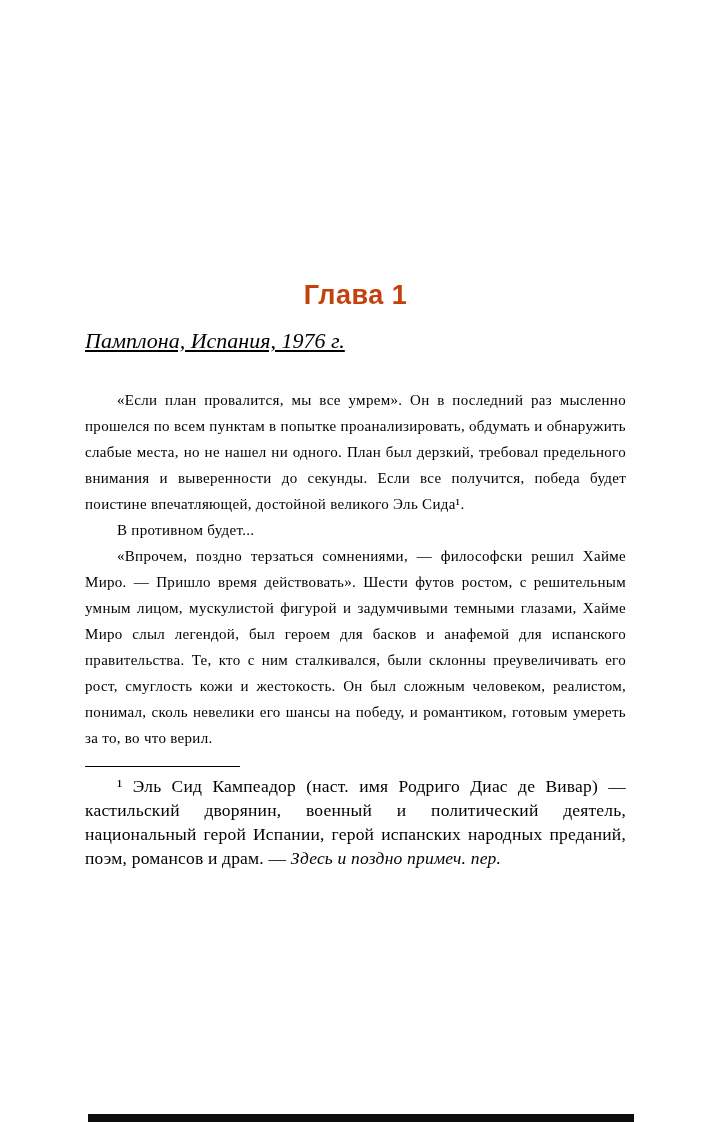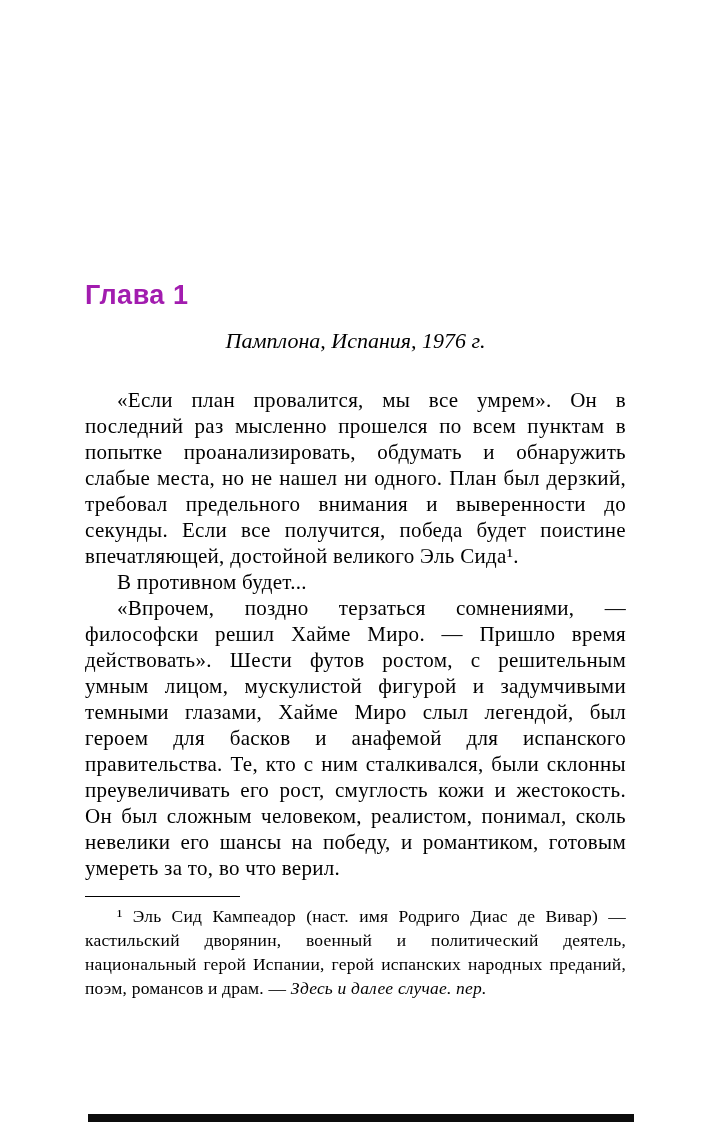--- a/index.html
+++ b/index.html
@@ -17,36 +17,38 @@
     color: #000000;
   }
   .content {
     position: absolute;
     left: 85px;
     top: 280px;
     width: 541px;
   }
   .chapter-title {
     margin: 0 0 17px 0;
+    text-align: center;
     font-family: "Liberation Sans", sans-serif;
     font-weight: bold;
     font-size: 27px;
     letter-spacing: 0.5px;
-    color: #a21caf;
+    color: #c2410c;
   }
   .subtitle {
     margin: 0 0 33px 0;
-    text-align: center;
+    text-align: left;
     font-style: italic;
     font-size: 22px;
     color: #000000;
+    text-decoration: underline;
   }
   .body-text p {
     margin: 0;
-    font-size: 21px;
+    font-size: 15px;
     line-height: 26px;
     letter-spacing: 0.3px;
     text-align: justify;
     text-indent: 32px;
   }
   .footnote-rule {
     width: 155px;
     height: 0;
     border: none;
     border-top: 1.5px solid #000000;
@@ -83,18 +85,18 @@
     <div class="subtitle">Памплона, Испания, 1976 г.</div>
 
     <div class="body-text">
       <p>«Если план провалится, мы все умрем». Он в последний раз мысленно прошелся по всем пунктам в попытке проанализировать, обдумать и обнаружить слабые места, но не нашел ни одного. План был дерзкий, требовал предельного внимания и выверенности до секунды. Если все получится, победа будет поистине впечатляющей, достойной великого Эль Сида¹.</p>
       <p>В противном будет...</p>
       <p>«Впрочем, поздно терзаться сомнениями, — философски решил Хайме Миро. — Пришло время действовать». Шести футов ростом, с решительным умным лицом, мускулистой фигурой и задумчивыми темными глазами, Хайме Миро слыл легендой, был героем для басков и анафемой для испанского правительства. Те, кто с ним сталкивался, были склонны преувеличивать его рост, смуглость кожи и жестокость. Он был сложным человеком, реалистом, понимал, сколь невелики его шансы на победу, и романтиком, готовым умереть за то, во что верил.</p>
     </div>
 
     <hr class="footnote-rule">
 
-    <p class="footnote"><span>¹</span><span> Эль Сид Кампеадор (наст. имя Родриго Диас де Вивар) — кастильский дворянин, военный и политический деятель, национальный герой Испании, герой испанских народных преданий, поэм, романсов и драм. — </span><em>Здесь и далее случае. пер.</em></p>
+    <p class="footnote"><span>¹</span><span> Эль Сид Кампеадор (наст. имя Родриго Диас де Вивар) — кастильский дворянин, военный и политический деятель, национальный герой Испании, герой испанских народных преданий, поэм, романсов и драм. — </span><em>Здесь и поздно примеч. пер.</em></p>
 
   </div>
 
   <div class="bottom-scan-bar"></div>
 </div>
 
 </body></html>

